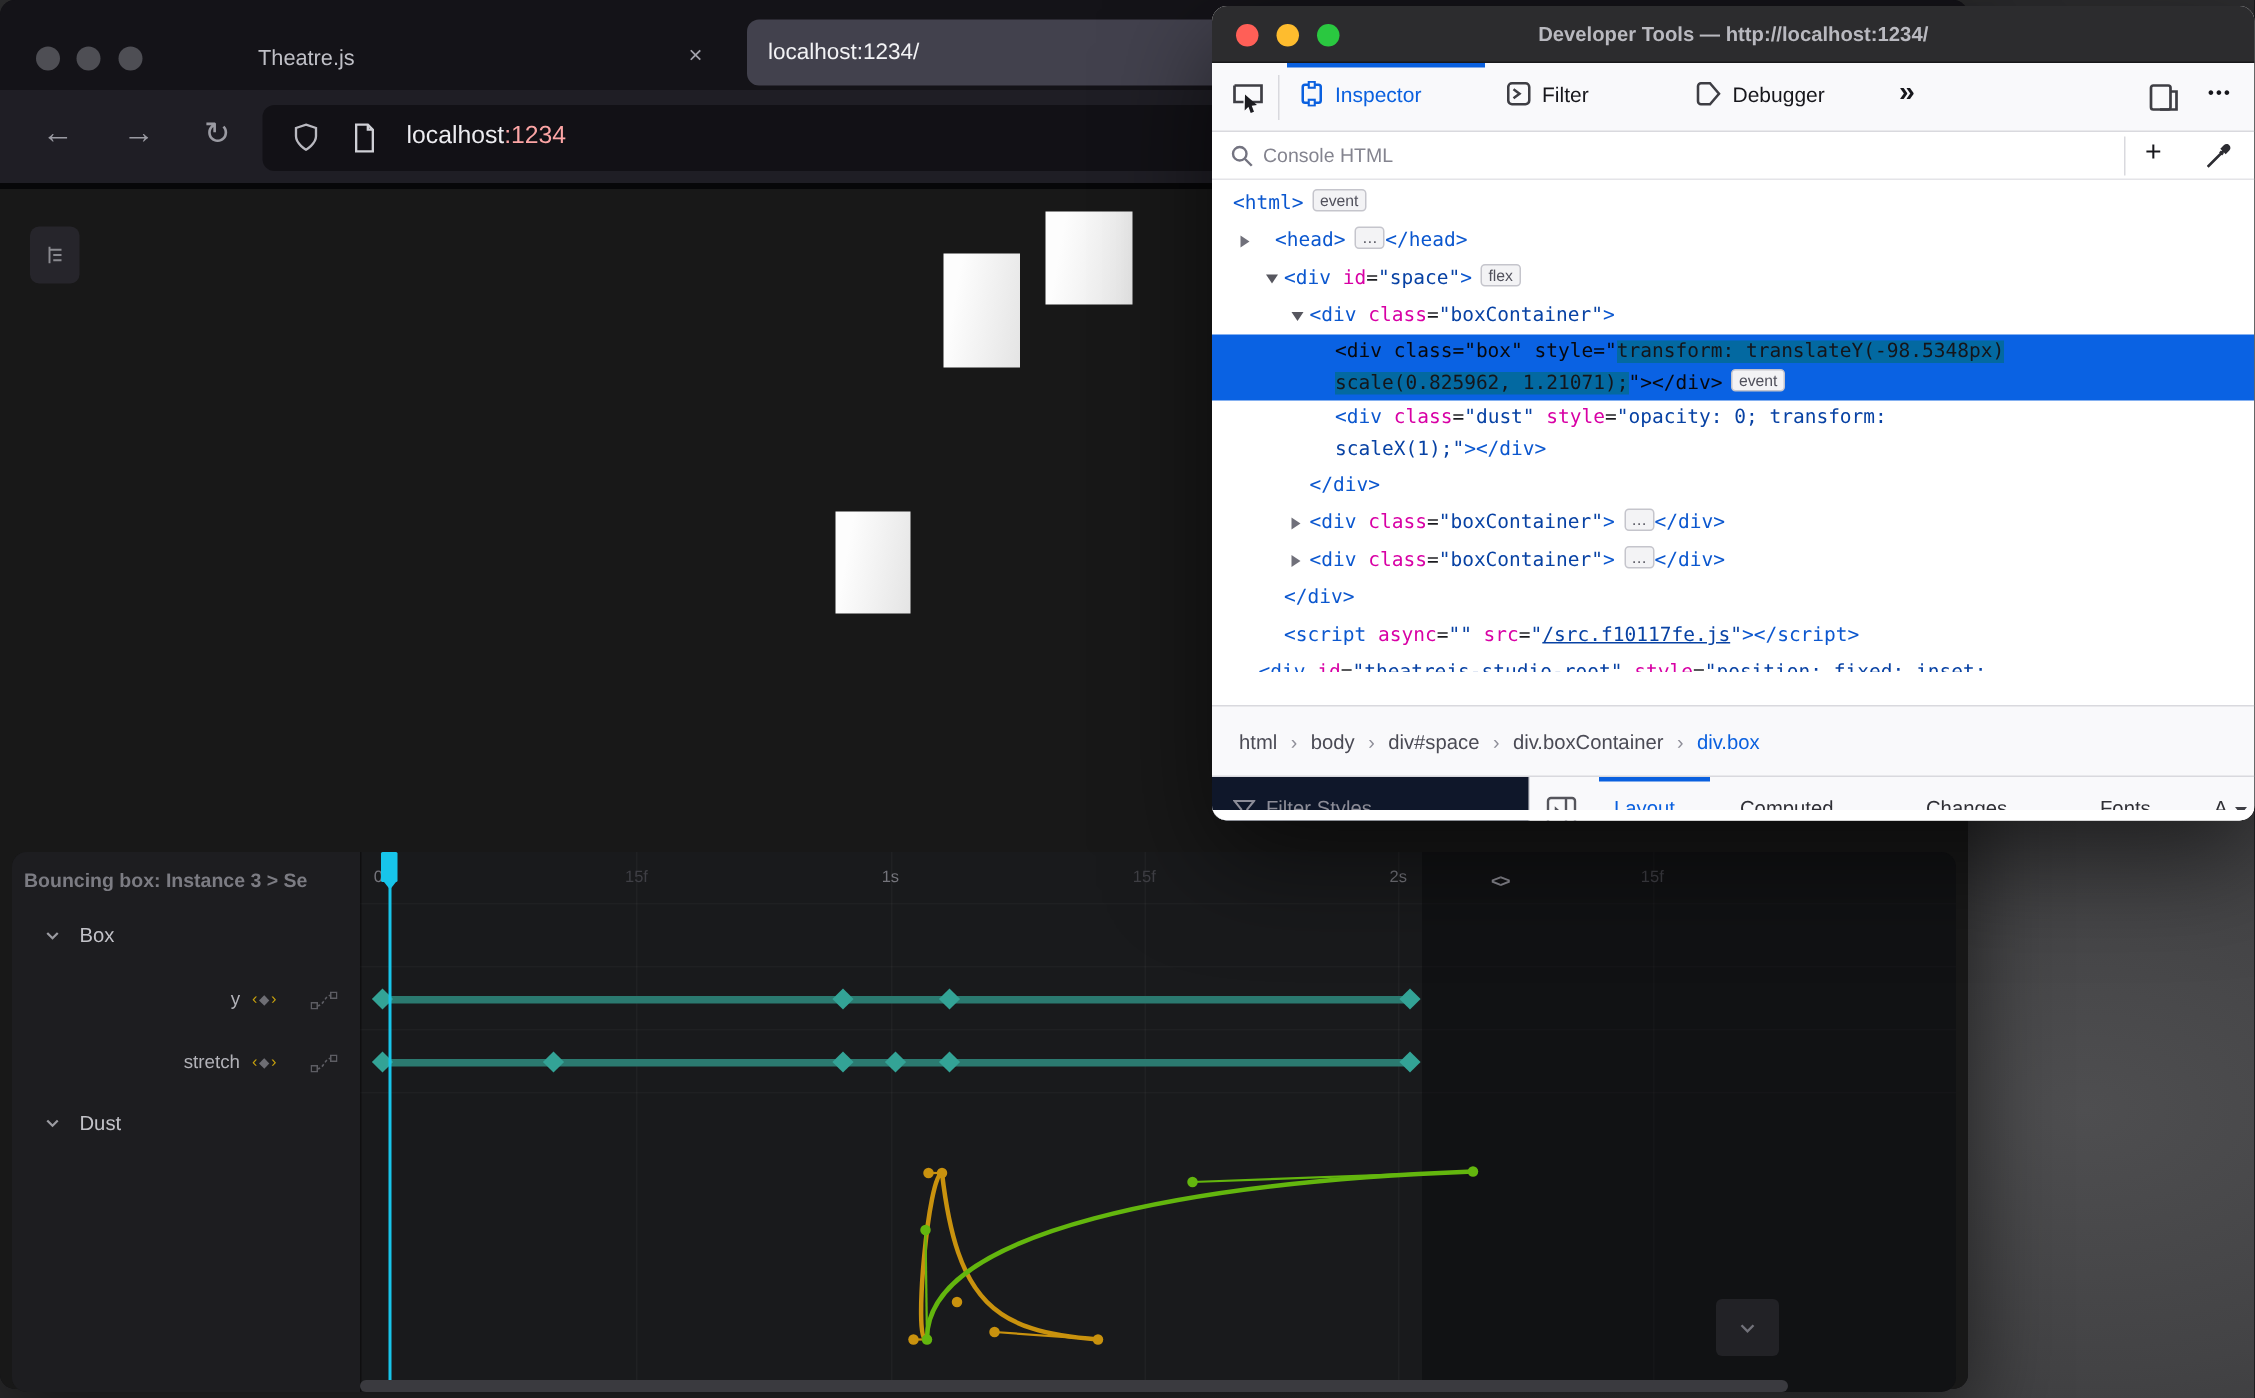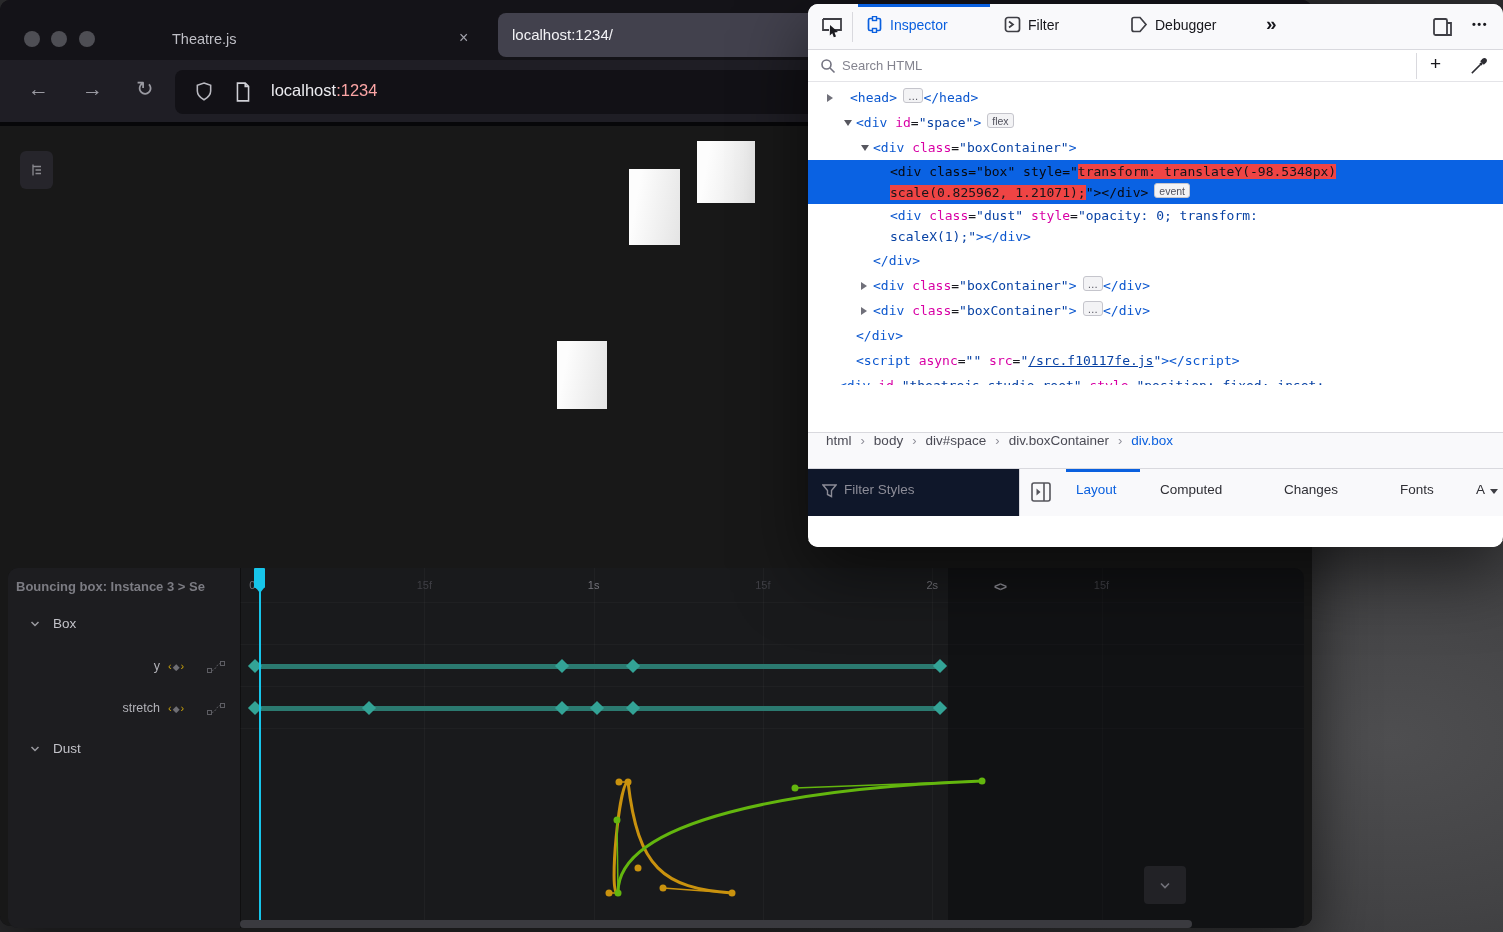--- a/index.html
+++ b/index.html
@@ -81,31 +81,31 @@
   .dt-search .ph { position:absolute; left:34px; top:8px; font-size:13px; color:#84848f; }
   .markup { position:relative; height:350px; background:#fff; overflow:hidden;
             font-family:"DejaVu Sans Mono", monospace; font-size:13px; padding-top:3px; }
   .mk-row { position:relative; padding:1px 0; }
   .mk-row.sel { background:#0a62e3; }
   .mk-row.clip { height:12px; overflow:hidden; }
   .mk-line { height:23px; line-height:23px; white-space:pre; }
   .mk-line.tight { height:21px; line-height:21px; }
   .tk-g { color:#0b57cf; } .tk-a { color:#d800a5; } .tk-v { color:#0842a4; }
   .tk-p { color:#1a1a1f; } .tk-l { color:#0842a4; text-decoration:underline; }
-  .tk-s { color:#08080c; } .tk-h { background:#ef4444; color:#15151a; }
+  .tk-s { color:#08080c; } .tk-h { background:#0369a1; color:#15151a; }
   .tk-b, .tk-e { display:inline-block; margin-left:6px; padding:0 4px; height:15px; line-height:14px;
     font-family:"Liberation Sans",sans-serif; font-size:10.5px; color:#51515c;
     background:#f3f3f5; border:1px solid #c5c5cc; border-radius:3px; vertical-align:2px; }
   .caret { position:absolute; width:0; height:0; }
   .caret.closed { border-left:6px solid #70707a; border-top:4px solid transparent;
                   border-bottom:4px solid transparent; top:9px; }
   .caret.open { border-top:6px solid #57575f; border-left:4px solid transparent;
                 border-right:4px solid transparent; top:10px; }
-  .dt-bread { position:relative; height:37px; background:#f9f9fb; border-top:1px solid #d9d9de;
-              border-bottom:1px solid #d9d9de; display:flex; align-items:flex-start; padding-left:18px; gap:9px; }
+  .dt-bread { position:relative; height:48px; background:#f9f9fb; border-top:1px solid #d9d9de;
+              border-bottom:1px solid #d9d9de; display:flex; align-items:center; padding-left:18px; gap:9px; }
   .bc-item { font-size:13.5px; color:#4b4b55; }
   .bc-item.active { color:#0a60df; }
   .bc-sep { font-size:13px; color:#8f8f99; }
   .dt-bottom { position:relative; height:47px; background:#f9f9fb; }
   .dt-filter { position:absolute; left:0; top:0; width:212px; height:47px; background:#0f172a;
                border-right:1px solid #d9d9de;padding-left:48px; }
   .dt-filter .ph { position:absolute; left:36px; top:13px; font-size:13.5px; color:#8c8c97; }
   .side-tab { position:absolute; top:13px; font-size:13.5px; color:#2f2f35; }
   .side-tab.active { color:#0a60df; }
   .dt-sliver { position:absolute; left:0; bottom:0; width:100%; height:7px; background:#fff; }
@@ -248,20 +248,26 @@
     <div class="abs ph-handle"></div>
     <div class="abs tl-scroll"></div>
     <div class="abs tl-chevbtn">
       <svg width="12" height="9" viewBox="0 0 12 9">
         <polyline points="2,2.5 6,6.5 10,2.5" fill="none" stroke="#72727a" stroke-width="1.6"></polyline>
       </svg>
     </div>
   </div>
 
   <div class="abs dt">
+    <div class="dt-titlebar">
+      <span class="dt-light" style="left:16px;background:#ff5f57"></span>
+      <span class="dt-light" style="left:43px;background:#febc2e"></span>
+      <span class="dt-light" style="left:70px;background:#2ac840"></span>
+      <div class="dt-title">Developer Tools — http://localhost:1234/</div>
+    </div>
 
     <div class="dt-toolbar">
       <div class="dt-ind" style="left:50px;width:132px"></div>
       <svg class="abs" style="left:12px;top:11px" width="24" height="24" viewBox="0 0 24 24">
         <path d="M3 4 H21 V15 H13 M3 4 V15 H9" fill="none" stroke="#3e3e44" stroke-width="1.8"></path>
         <path d="M10 10 L18 17 L14.5 17.5 L16 21.5 L13.8 22.3 L12.3 18.2 L9.8 20.6 Z" fill="#1b1b20"></path>
       </svg>
       <div class="dt-sep" style="left:44px"></div>
 
       <div class="dt-tab active" style="left:58px">
@@ -292,30 +298,33 @@
         <path d="M15 7 H19 V19 H8" fill="none" stroke="#3e3e44" stroke-width="1.8"></path>
       </svg>
       <span class="abs icon-txt" style="left:664px;top:14px;font-size:11px;letter-spacing:1.5px;font-weight:bold">•••</span>
     </div>
 
     <div class="dt-search">
       <svg class="abs" style="left:12px;top:8px" width="16" height="16" viewBox="0 0 16 16">
         <circle cx="6.5" cy="6.5" r="4.5" fill="none" stroke="#737380" stroke-width="1.6"></circle>
         <path d="M10 10 L14.5 14.5" stroke="#737380" stroke-width="1.6"></path>
       </svg>
-      <span class="ph">Search HTML</span>
+      <span class="ph">Console HTML</span>
       <div class="dt-sep" style="left:608px;top:3px;height:26px"></div>
       <span class="abs icon-txt" style="left:622px;top:3px;font-size:19px">+</span>
       <svg class="abs" style="left:662px;top:7px" width="18" height="18" viewBox="0 0 18 18">
         <path d="M11 7 L3.5 14.5 L2 16 L1.8 16.2 M11 7 L13.5 4.5 M10 6 L12 8" fill="none" stroke="#2c2c32" stroke-width="1.7"></path>
         <path d="M12.5 1.8 C13.6 0.7 15.4 0.7 16.2 1.8 C17.2 2.7 17.2 4.4 16.2 5.4 L13.8 7.8 L10.2 4.2 Z" fill="#2c2c32"></path>
       </svg>
     </div>
 
     <div class="markup">
+        <div class="mk-row" style="padding-left: 14px;">
+          <div class="mk-line"><span class="tk-g">&lt;html&gt;</span><span class="tk-b">event</span></div>
+        </div>
         <div class="mk-row" style="padding-left: 42px;">
           <span class="caret closed" style="left: 19px;"></span>
           <div class="mk-line"><span class="tk-g">&lt;head&gt;</span><span class="tk-e">…</span><span class="tk-g">&lt;/head&gt;</span></div>
         </div>
         <div class="mk-row" style="padding-left: 48px;">
           <span class="caret open" style="left: 36px;"></span>
           <div class="mk-line"><span class="tk-g">&lt;div</span><span class="tk-p"> </span><span class="tk-a">id</span><span class="tk-p">=</span><span class="tk-v">"space"</span><span class="tk-g">&gt;</span><span class="tk-b">flex</span></div>
         </div>
         <div class="mk-row" style="padding-left: 65px;">
           <span class="caret open" style="left: 53px;"></span>

